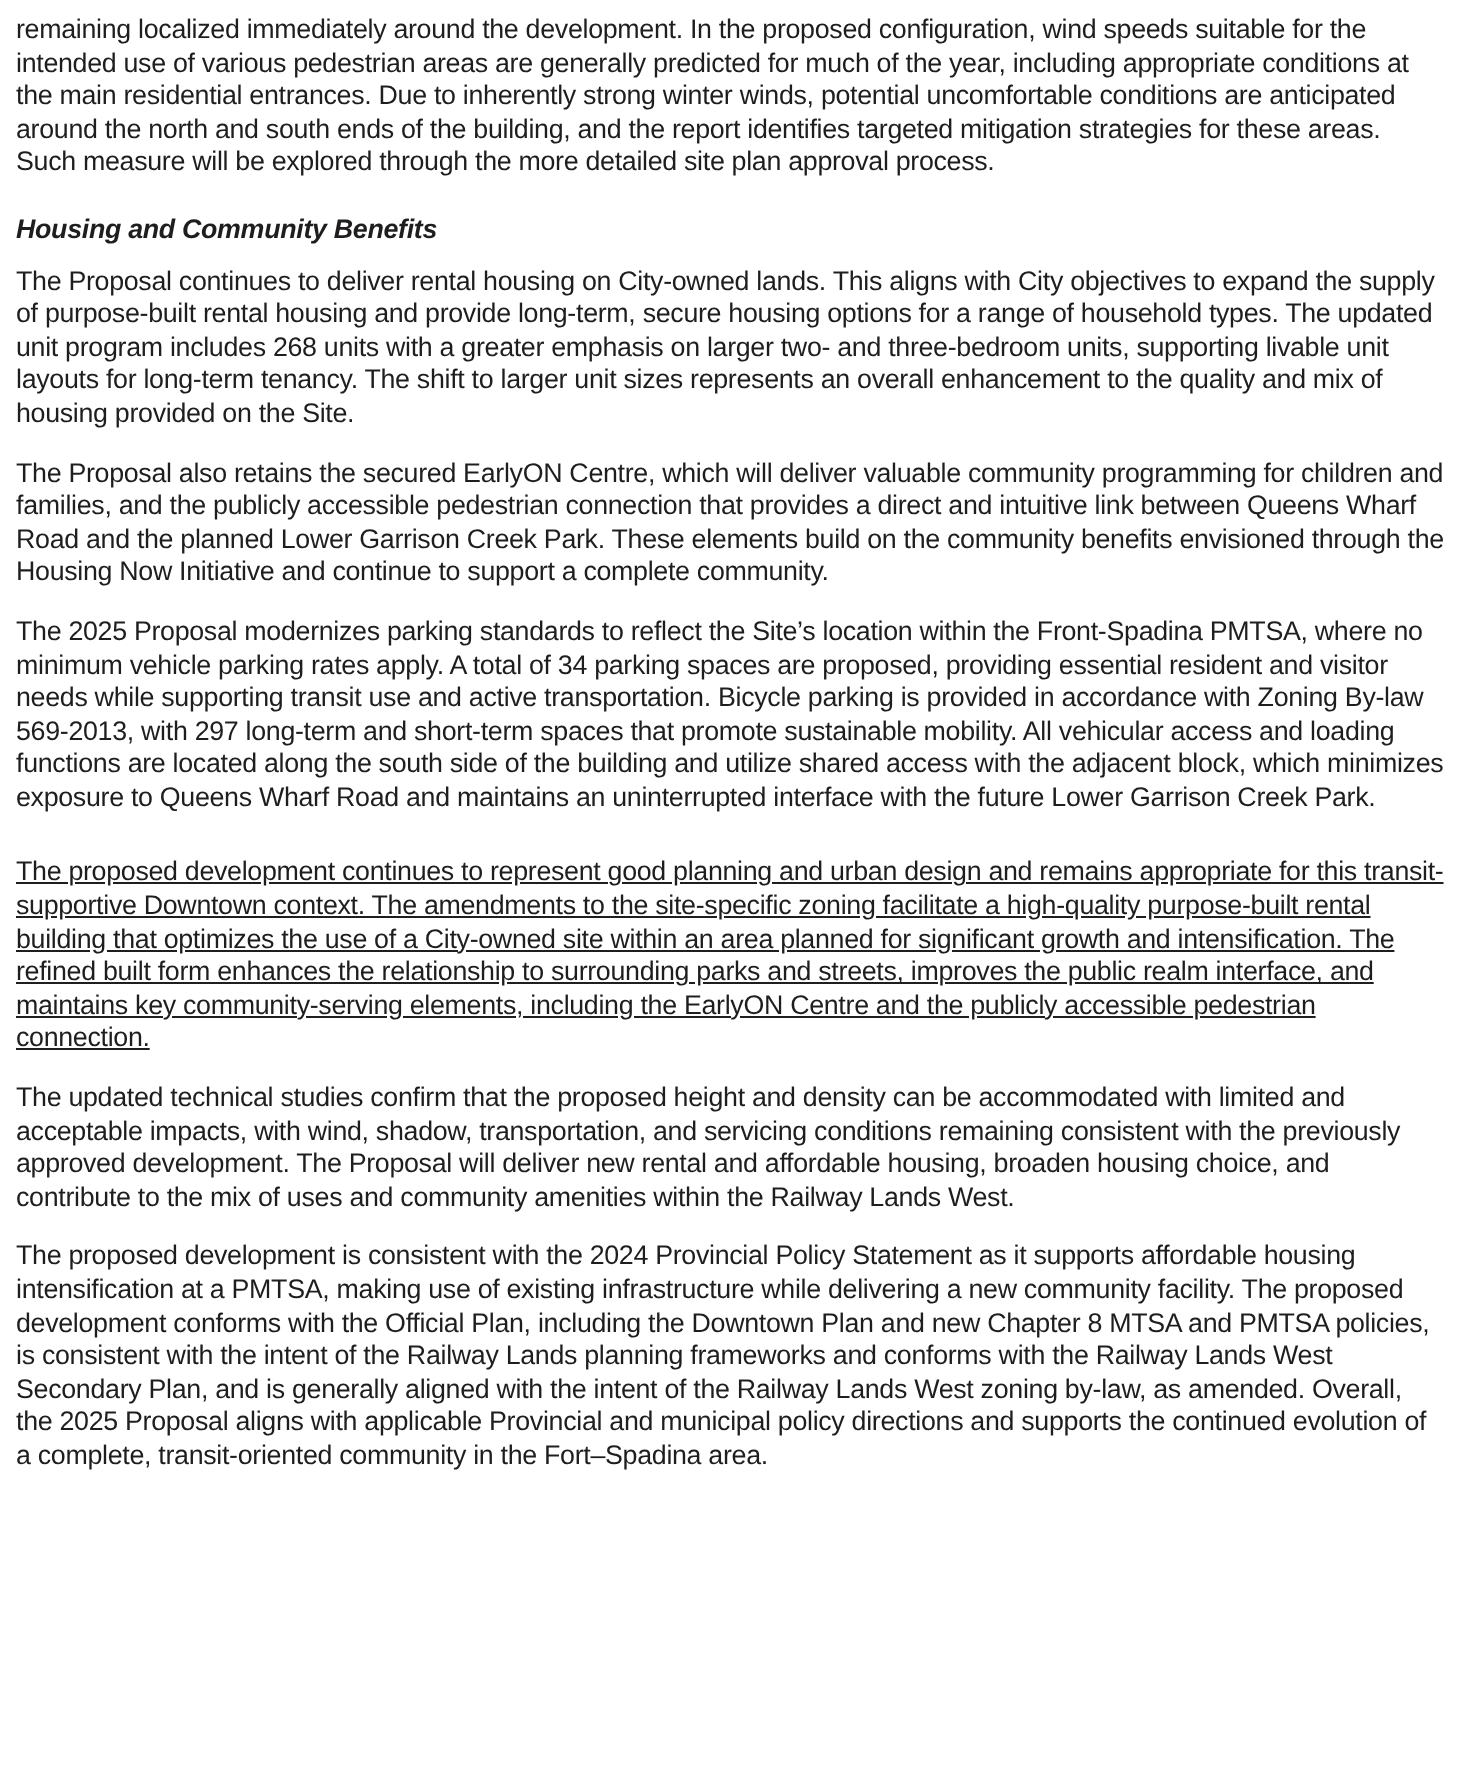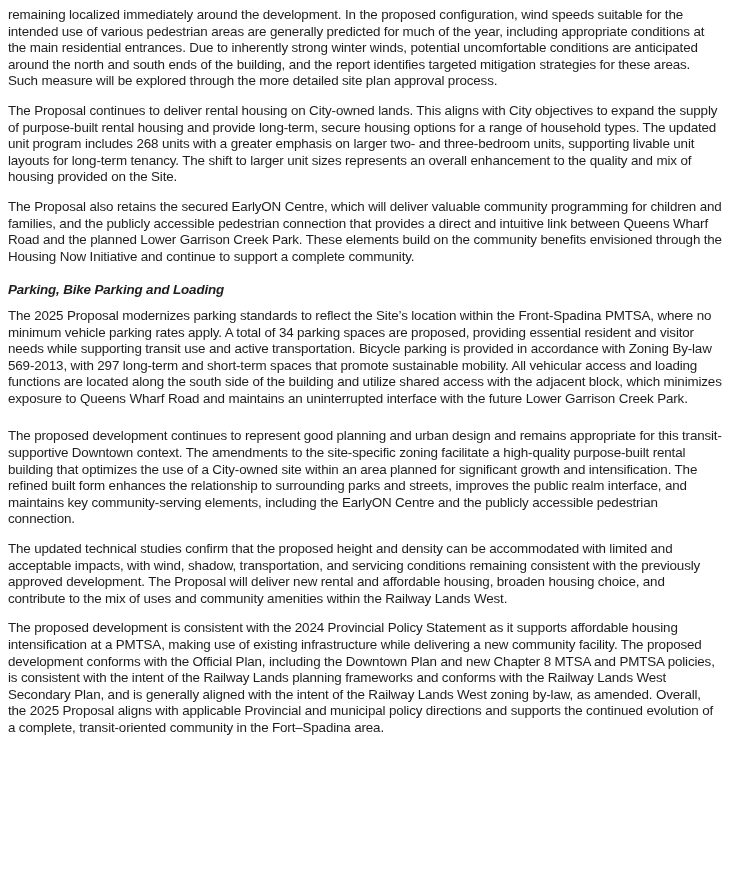--- a/index.html
+++ b/index.html
@@ -18,44 +18,45 @@
     line-height: 16.6px;
     color: #1f1d1e;
     letter-spacing: -0.15px;
   }
   .para {
     margin: 0 4px 13px 0;
     text-align: left;
   }
   .para.extra-top {
     margin-top: 21px;
+    text-decoration: underline;
   }
   .heading {
     font-size: 13.4px;
     line-height: 16.6px;
     font-weight: bold;
     font-style: italic;
     margin: 17px 0 9px 0;
   }
   .para:first-child {
     margin-top: 0;
   }
 </style>
 </head>
 <body>
 
 <div class="page">
   <p class="para">remaining localized immediately around the development. In the proposed configuration, wind speeds suitable for the intended use of various pedestrian areas are generally predicted for much of the year, including appropriate conditions at the main residential entrances. Due to inherently strong winter winds, potential uncomfortable conditions are anticipated around the north and south ends of the building, and the report identifies targeted mitigation strategies for these areas. Such measure will be explored through the more detailed site plan approval process.</p>
 
+  <h2 class="heading">Housing and Community Benefits</h2>
 
   <p class="para">The Proposal continues to deliver rental housing on City-owned lands. This aligns with City objectives to expand the supply of purpose-built rental housing and provide long-term, secure housing options for a range of household types. The updated unit program includes 268 units with a greater emphasis on larger two- and three-bedroom units, supporting livable unit layouts for long-term tenancy. The shift to larger unit sizes represents an overall enhancement to the quality and mix of housing provided on the Site.</p>
 
   <p class="para">The Proposal also retains the secured EarlyON Centre, which will deliver valuable community programming for children and families, and the publicly accessible pedestrian connection that provides a direct and intuitive link between Queens Wharf Road and the planned Lower Garrison Creek Park. These elements build on the community benefits envisioned through the Housing Now Initiative and continue to support a complete community.</p>
 
-  <h2 class="heading">Parking, Bike Parking and Loading</h2>
 
   <p class="para">The 2025 Proposal modernizes parking standards to reflect the Site’s location within the Front-Spadina PMTSA, where no minimum vehicle parking rates apply. A total of 34 parking spaces are proposed, providing essential resident and visitor needs while supporting transit use and active transportation. Bicycle parking is provided in accordance with Zoning By-law 569-2013, with 297 long-term and short-term spaces that promote sustainable mobility. All vehicular access and loading functions are located along the south side of the building and utilize shared access with the adjacent block, which minimizes exposure to Queens Wharf Road and maintains an uninterrupted interface with the future Lower Garrison Creek Park.</p>
 
 
   <p class="para extra-top">The proposed development continues to represent good planning and urban design and remains appropriate for this transit-supportive Downtown context. The amendments to the site-specific zoning facilitate a high-quality purpose-built rental building that optimizes the use of a City-owned site within an area planned for significant growth and intensification. The refined built form enhances the relationship to surrounding parks and streets, improves the public realm interface, and maintains key community-serving elements, including the EarlyON Centre and the publicly accessible pedestrian connection.</p>
 
   <p class="para">The updated technical studies confirm that the proposed height and density can be accommodated with limited and acceptable impacts, with wind, shadow, transportation, and servicing conditions remaining consistent with the previously approved development. The Proposal will deliver new rental and affordable housing, broaden housing choice, and contribute to the mix of uses and community amenities within the Railway Lands West.</p>
 
   <p class="para">The proposed development is consistent with the 2024 Provincial Policy Statement as it supports affordable housing intensification at a PMTSA, making use of existing infrastructure while delivering a new community facility. The proposed development conforms with the Official Plan, including the Downtown Plan and new Chapter 8 MTSA and PMTSA policies, is consistent with the intent of the Railway Lands planning frameworks and conforms with the Railway Lands West Secondary Plan, and is generally aligned with the intent of the Railway Lands West zoning by-law, as amended. Overall, the 2025 Proposal aligns with applicable Provincial and municipal policy directions and supports the continued evolution of a complete, transit-oriented community in the Fort–Spadina area.</p>
 </div>

